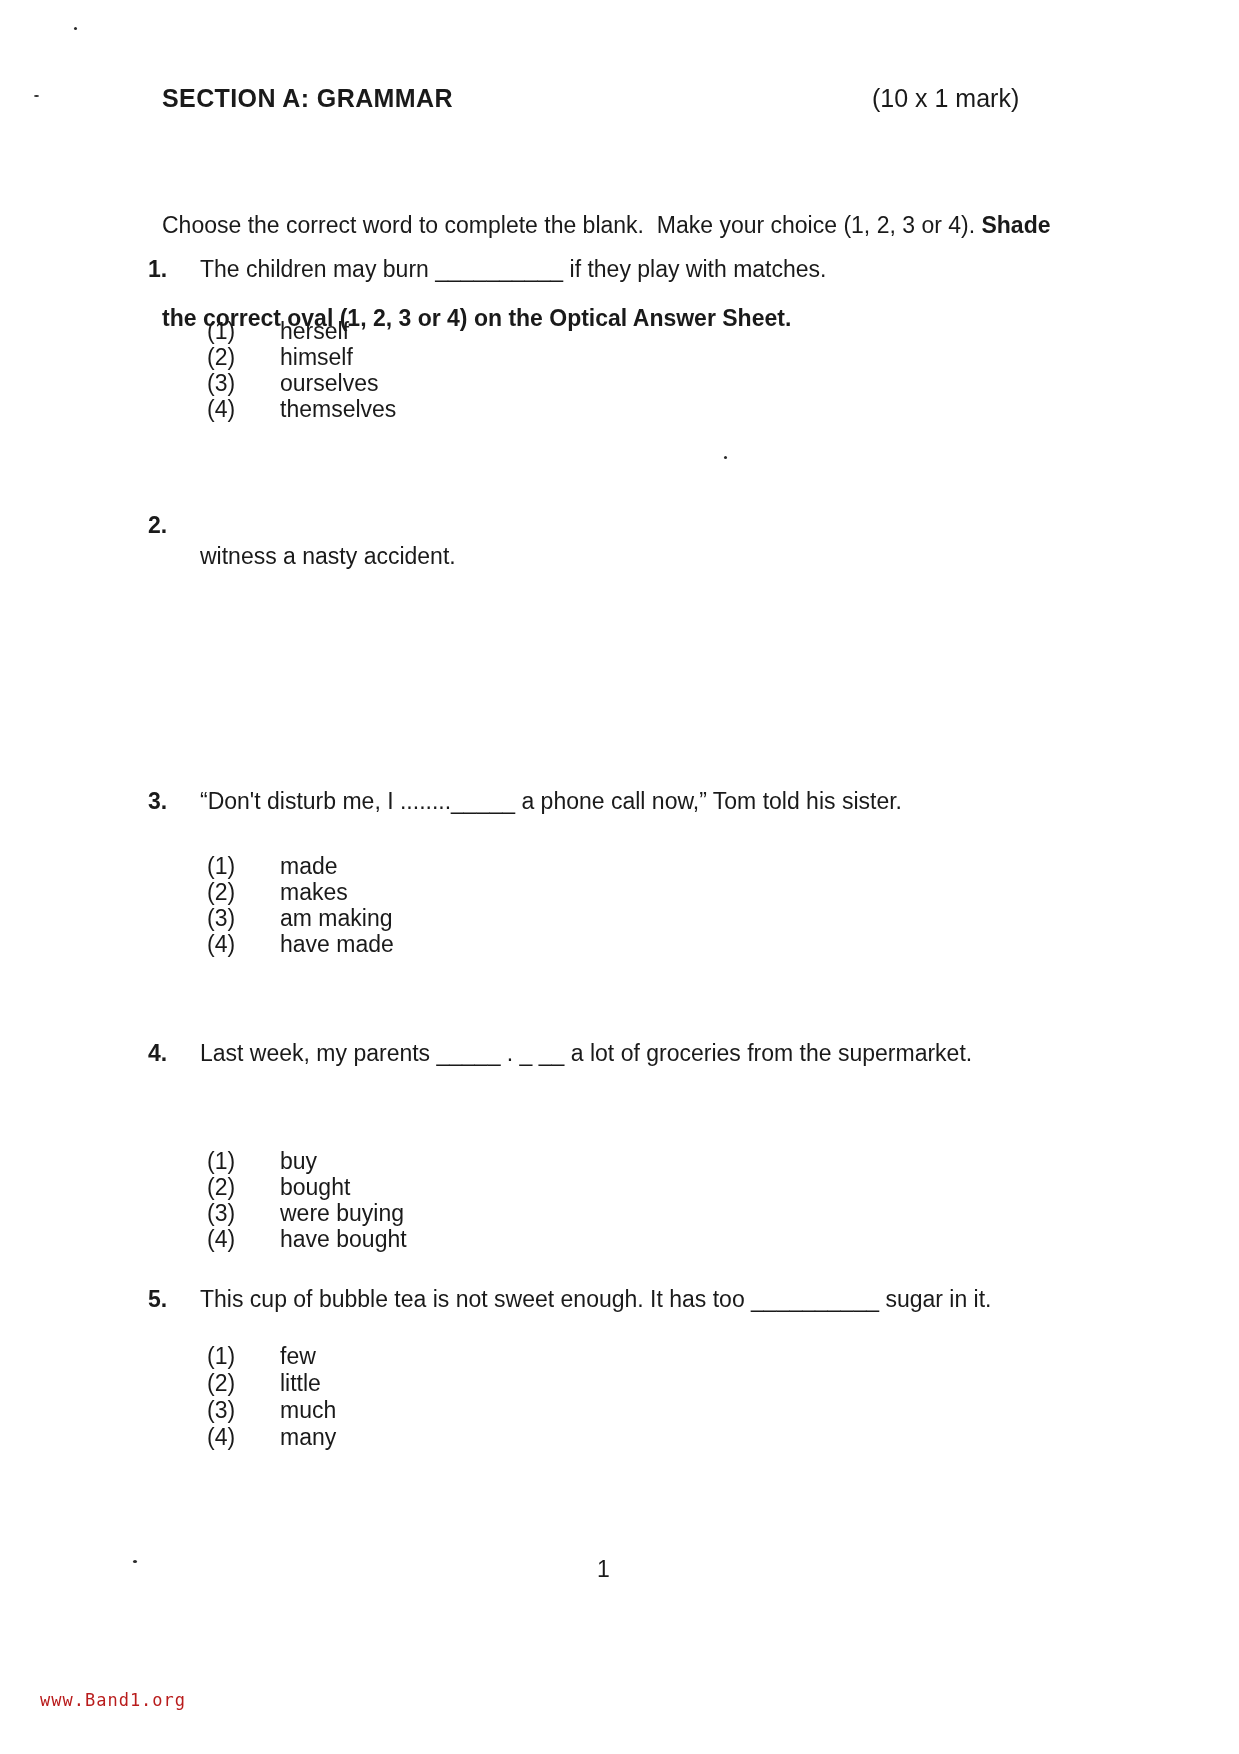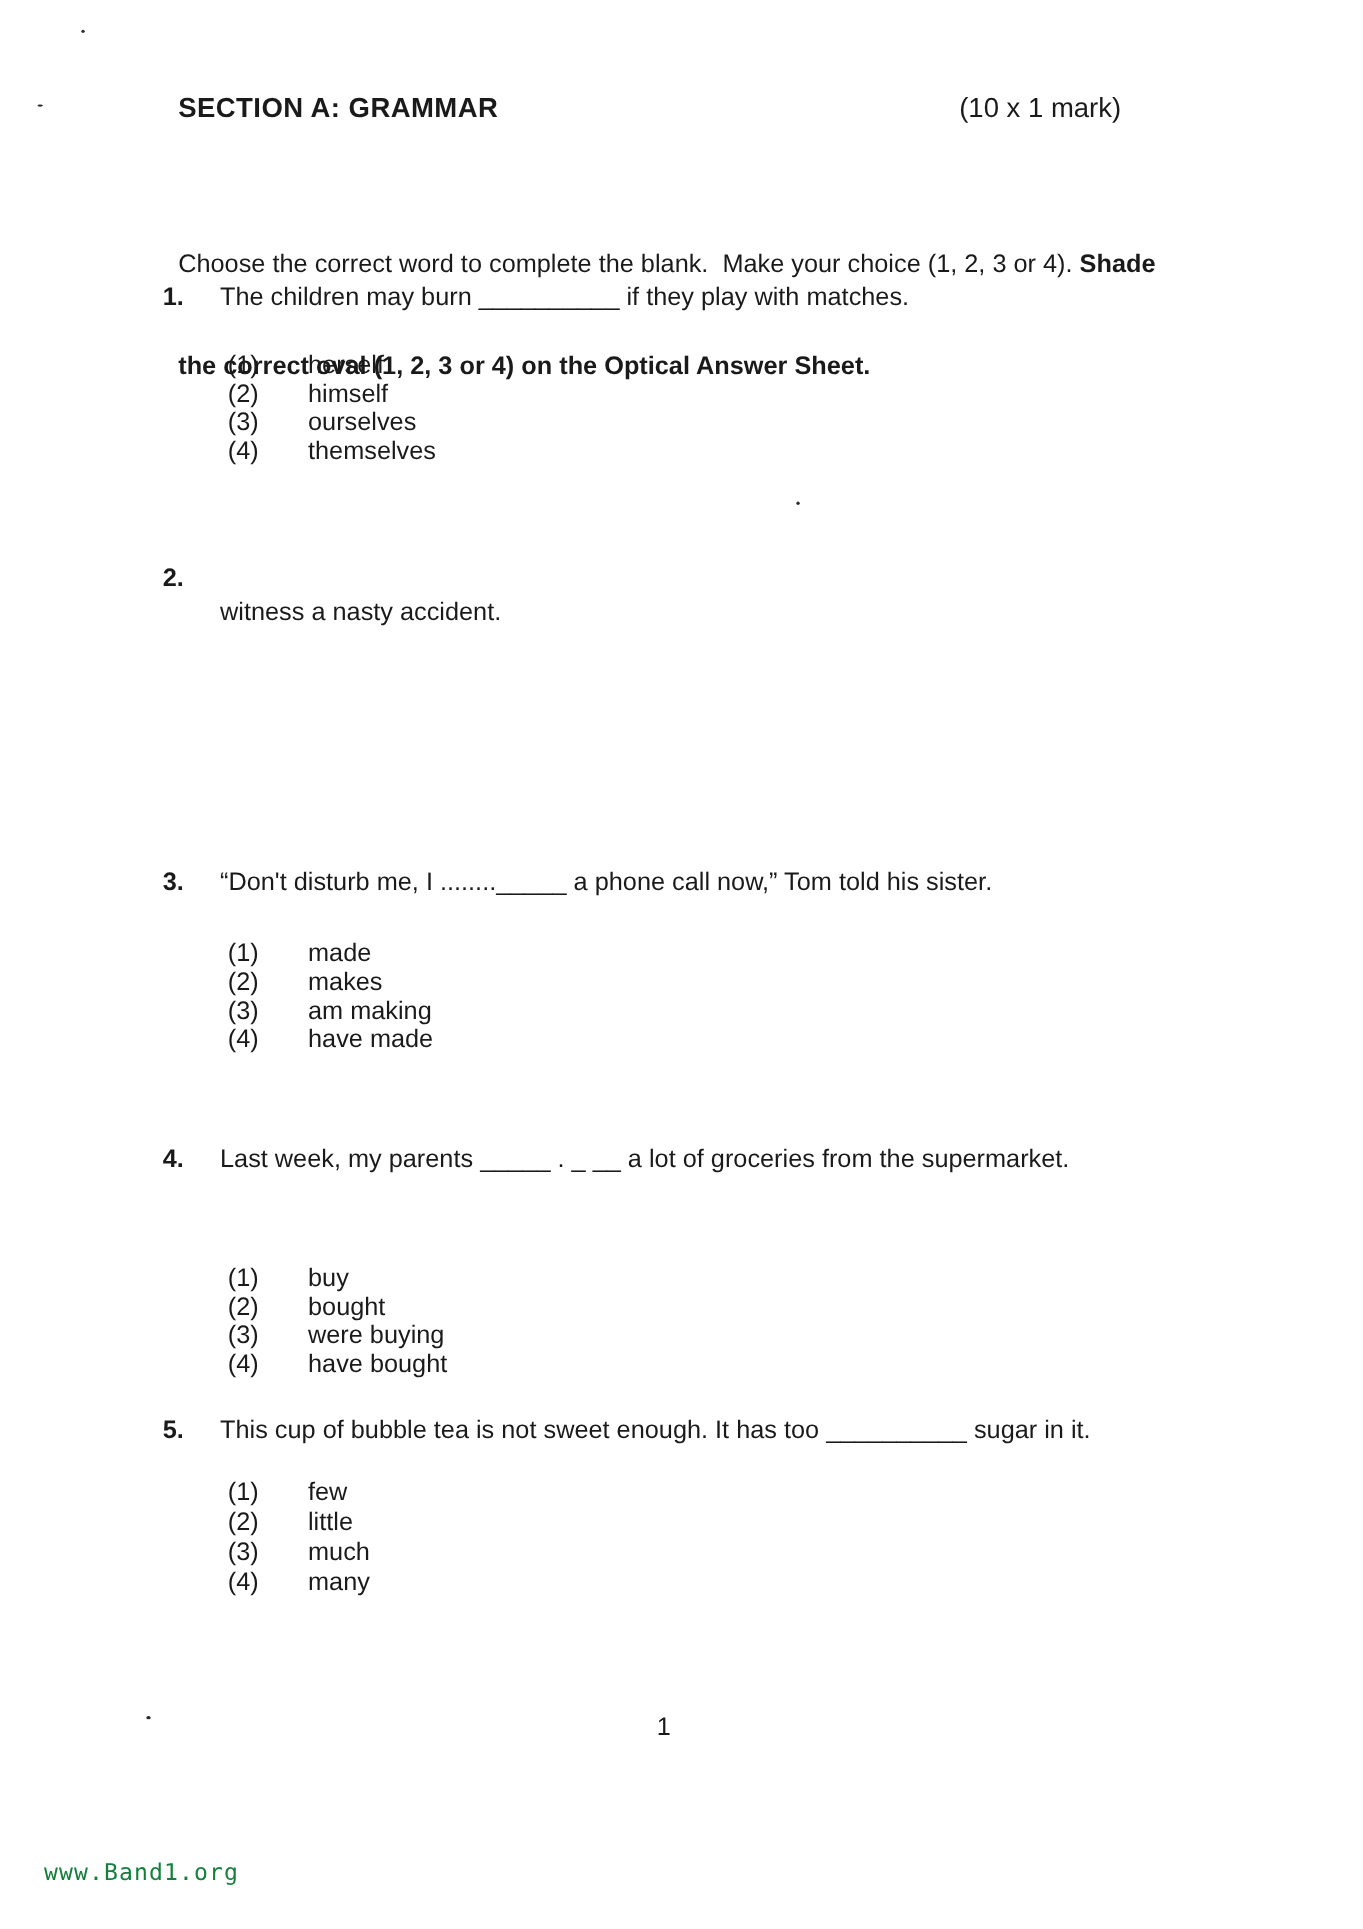--- a/index.html
+++ b/index.html
@@ -2,31 +2,31 @@
 <html><head>
 <meta charset="utf-8">
 <style>
   html,body{margin:0;padding:0;background:#ffffff;}
   .page{position:relative;width:1239px;height:1754px;background:#ffffff;
         font-family:"Liberation Sans",sans-serif;color:#1a1a1a;overflow:hidden;
         filter:blur(0.3px);border-radius:24px;}
   .page .abs{position:absolute;}
   .title{left:162px;top:84px;font-size:25px;font-weight:bold;letter-spacing:0.4px;}
   .marks{left:872px;top:84px;font-size:25px;font-weight:normal;}
-  .instr{left:162px;top:162px;font-size:23px;line-height:31px;white-space:pre;}
+  .instr{left:162px;top:148px;font-size:23px;line-height:31px;white-space:pre;}
   .b{font-weight:bold;}
   .qnum{left:148px;font-size:23px;font-weight:bold;white-space:pre;}
   .stem{left:200px;font-size:23px;white-space:pre;}
   .opts{left:207px;font-size:23px;line-height:26px;}
   .opt{white-space:pre;}
   .olabel{display:inline-block;width:73px;}
   .speck{background:#2a2a2a;border-radius:50%;}
   .pagenum{left:597px;top:1556px;font-size:23px;}
   .footer{left:40px;top:1690px;font-family:"DejaVu Sans Mono",monospace;
-          font-size:21px;color:#15803d;letter-spacing:1px;}
+          font-size:17px;color:#b91c1c;letter-spacing:1px;}
 </style>
 </head>
 <body>
 
 <div class="page">
 
   <div class="abs speck" style="left:74px;top:27px;width:3px;height:3px;"></div>
   <div class="abs speck" style="left:34px;top:95px;width:5px;height:2px;"></div>
   <div class="abs speck" style="left:724px;top:456px;width:3px;height:3px;"></div>
   <div class="abs speck" style="left:133px;top:1560px;width:4px;height:3px;"></div>

